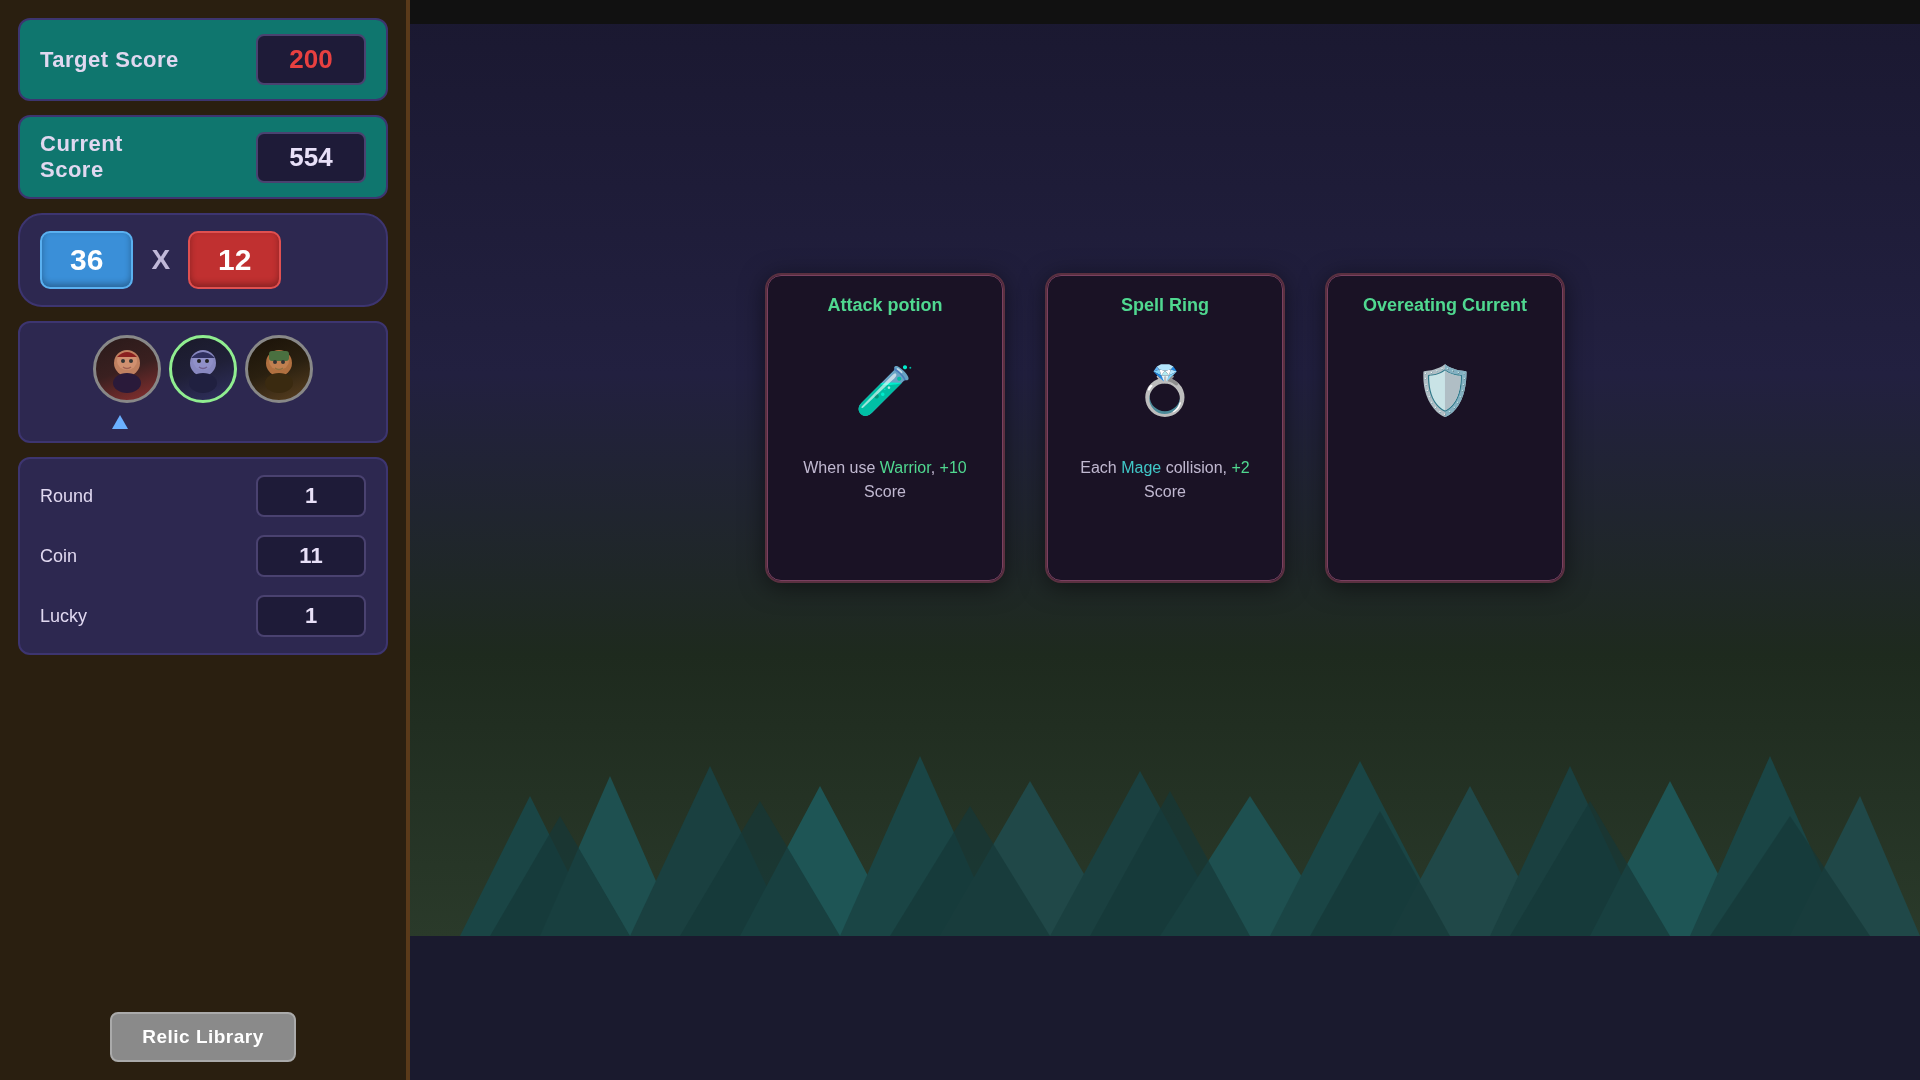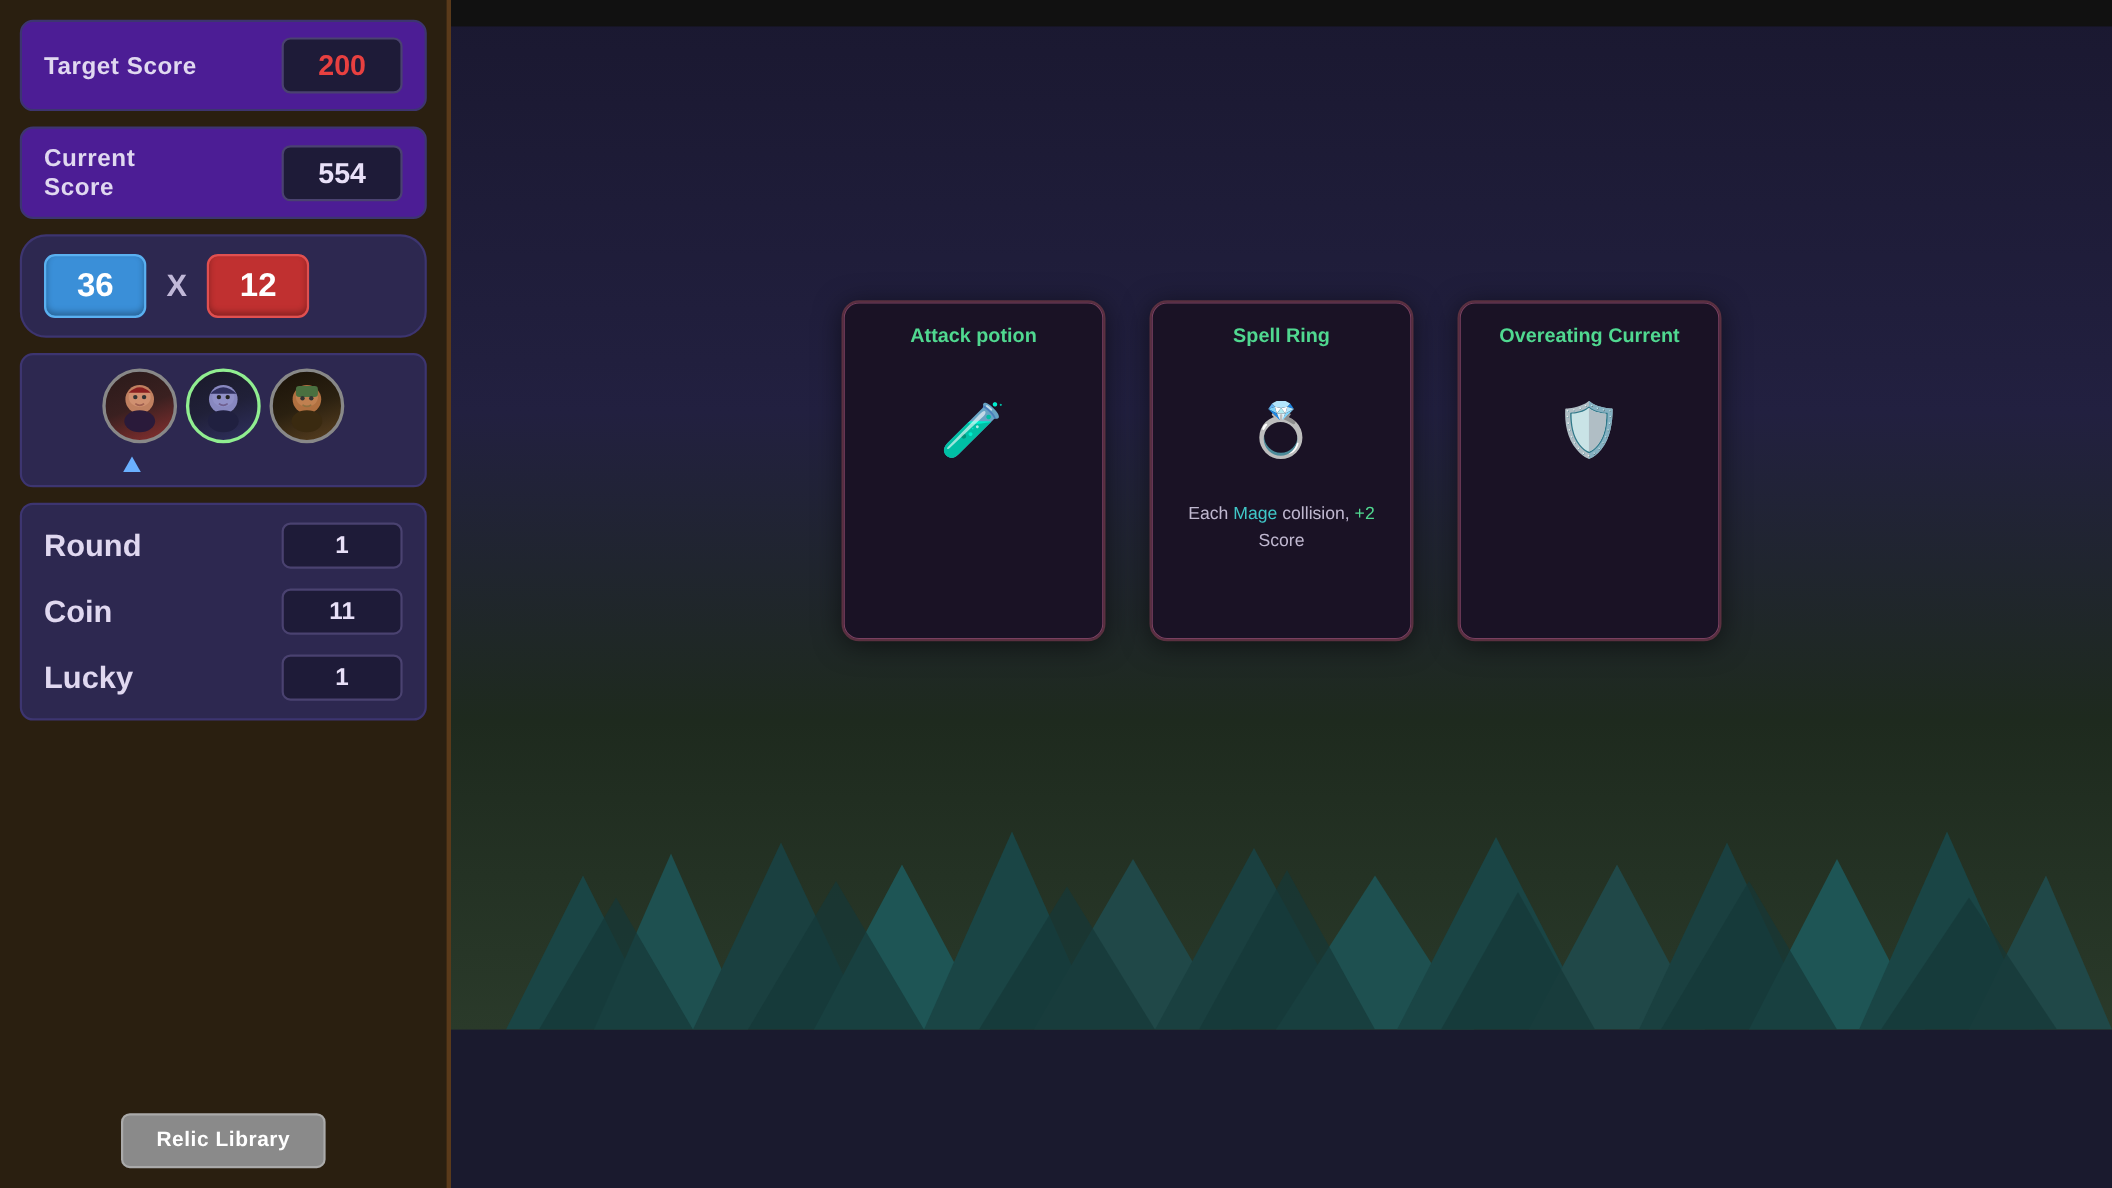--- a/index.html
+++ b/index.html
@@ -19,21 +19,21 @@
       height: 1080px;
       background: #2a1f10;
       border-right: 4px solid #5a3a1a;
       display: flex;
       flex-direction: column;
       padding: 18px 18px 18px 18px;
       gap: 14px;
     }
 
     .stat-row {
-      background: #4c1d95;
+      background: #0f766e;
       border-radius: 12px;
       border: 2px solid #3d3570;
       display: flex;
       align-items: center;
       justify-content: space-between;
       padding: 14px 20px;
     }
 
     .stat-label {
       color: #e0d8f0;
@@ -160,22 +160,22 @@
     }
 
     .stat-line {
       display: flex;
       align-items: center;
       justify-content: space-between;
     }
 
     .stat-line-label {
       color: #e0d8f0;
-      font-size: 28px;
-      font-weight: 700;
+      font-size: 18px;
+      font-weight: 400;
       text-align: right;
     }
 
     .stat-line-value {
       background: #1e1b38;
       border: 2px solid #4a4270;
       border-radius: 8px;
       padding: 6px 20px;
       font-size: 22px;
       font-weight: bold;
@@ -385,20 +385,23 @@
 
 <div id="right-panel">
 
   <div class="top-strip"></div>
 
   <div class="cards-container">
 
     <div class="relic-card">
       <div class="card-title green">Attack potion</div>
       <div class="card-icon-area">🧪</div>
+      <div class="card-desc">
+        When use <span class="highlight-green">Warrior</span>, <span class="highlight-plus">+10</span> Score
+      </div>
     </div>
 
     <div class="relic-card">
       <div class="card-title green">Spell Ring</div>
       <div class="card-icon-area">💍</div>
       <div class="card-desc">
         Each <span class="highlight-cyan">Mage</span> collision, <span class="highlight-plus">+2</span> Score
       </div>
     </div>
 

